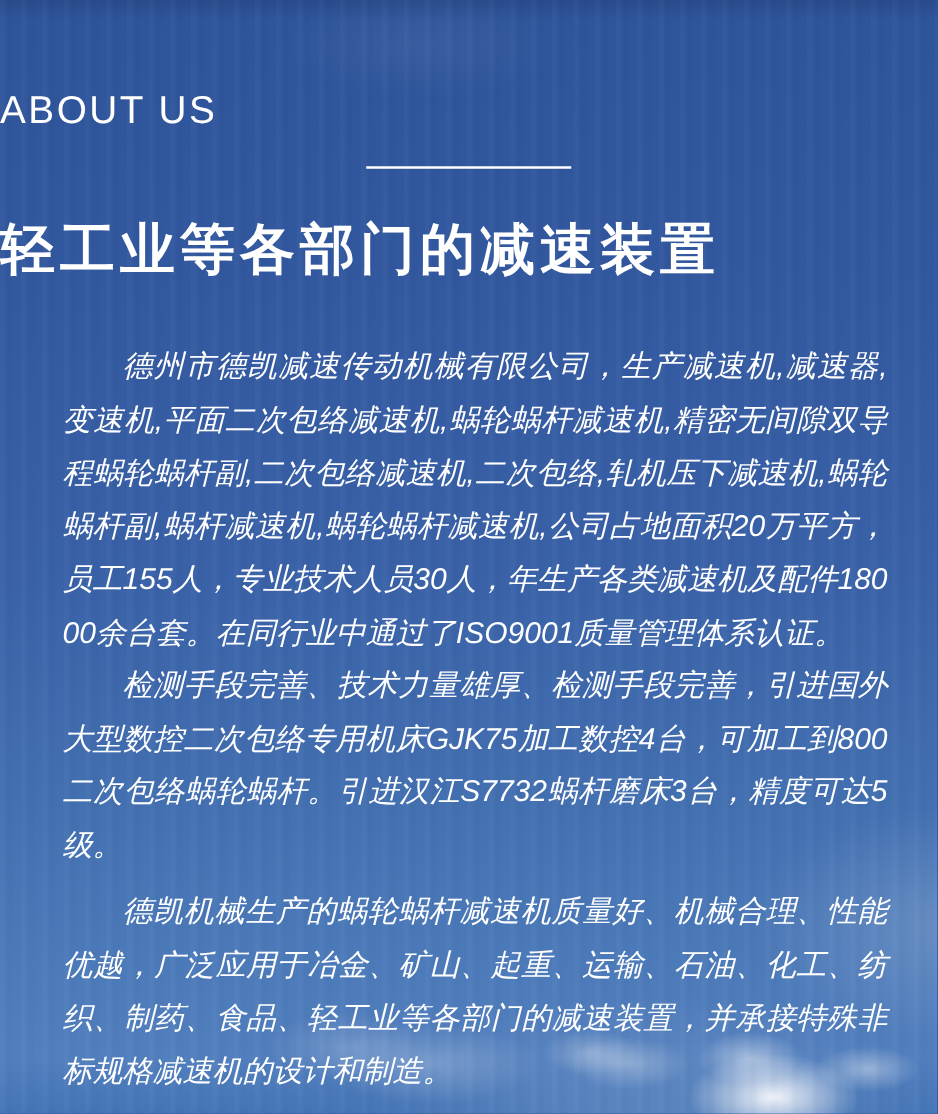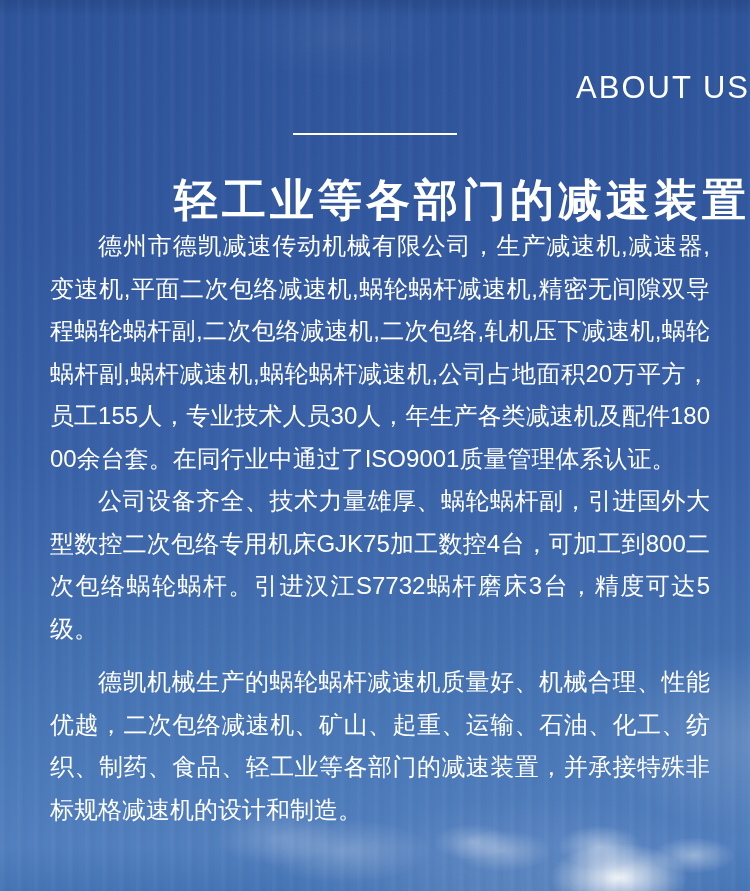--- a/index.html
+++ b/index.html
@@ -38,21 +38,21 @@
     pointer-events: none;
     background: repeating-linear-gradient(
       90deg,
       rgba(255,255,255,0.025) 0px, rgba(255,255,255,0.025) 3px,
       rgba(0,0,40,0.018) 6px, rgba(0,0,40,0.018) 9px,
       rgba(255,255,255,0) 12px, rgba(255,255,255,0) 17px);
   }
   .header {
     position: relative;
     z-index: 1;
-    text-align: right;
+    text-align: left;
     padding-top: 70px;
   }
   .section-title {
     margin: 0;
     font-size: 31px;
     font-weight: 400;
     letter-spacing: 2px;
     line-height: 1.15;
     color: #ffffff;
   }
@@ -66,25 +66,27 @@
     margin: 40px 0 0 0;
     font-size: 44px;
     font-weight: 700;
     letter-spacing: 4px;
     line-height: 1.15;
     color: #ffffff;
   }
   .content {
     position: relative;
     z-index: 1;
+    margin-top: 48px;
     padding: 0 40px 0 50px;
     font-size: 24px;
     line-height: 42.5px;
     text-align: justify;
     color: #ffffff;
+    font-style: italic;
   }
   .content p {
     margin: 0;
     text-indent: 2em;
     word-break: break-all;
   }
   .content p.para-3 {
     margin-top: 11px;
   }
 </style>
@@ -93,16 +95,16 @@
 
 <div class="page">
   <header class="header">
     <h2 class="section-title">ABOUT US</h2>
     <div class="divider"></div>
     <h1 class="company-title">轻工业等各部门的减速装置</h1>
   </header>
 
   <main class="content">
     <p class="para-1">德州市德凯减速传动机械有限公司，生产减速机,减速器,变速机,平面二次包络减速机,蜗轮蜗杆减速机,精密无间隙双导程蜗轮蜗杆副,二次包络减速机,二次包络,轧机压下减速机,蜗轮蜗杆副,蜗杆减速机,蜗轮蜗杆减速机,公司占地面积20万平方，员工155人，专业技术人员30人，年生产各类减速机及配件18000余台套。在同行业中通过了ISO9001质量管理体系认证。</p>
-    <p class="para-2">公司设备齐全、技术力量雄厚、蜗轮蜗杆副，引进国外大型数控二次包络专用机床GJK75加工数控4台，可加工到800二次包络蜗轮蜗杆。引进汉江S7732蜗杆磨床3台，精度可达5级。</p>
-    <p class="para-3">德凯机械生产的蜗轮蜗杆减速机质量好、机械合理、性能优越，二次包络减速机、矿山、起重、运输、石油、化工、纺织、制药、食品、轻工业等各部门的减速装置，并承接特殊非标规格减速机的设计和制造。</p>
+    <p class="para-2">检测手段完善、技术力量雄厚、检测手段完善，引进国外大型数控二次包络专用机床GJK75加工数控4台，可加工到800二次包络蜗轮蜗杆。引进汉江S7732蜗杆磨床3台，精度可达5级。</p>
+    <p class="para-3">德凯机械生产的蜗轮蜗杆减速机质量好、机械合理、性能优越，广泛应用于冶金、矿山、起重、运输、石油、化工、纺织、制药、食品、轻工业等各部门的减速装置，并承接特殊非标规格减速机的设计和制造。</p>
   </main>
 </div>
 
 </body></html>

